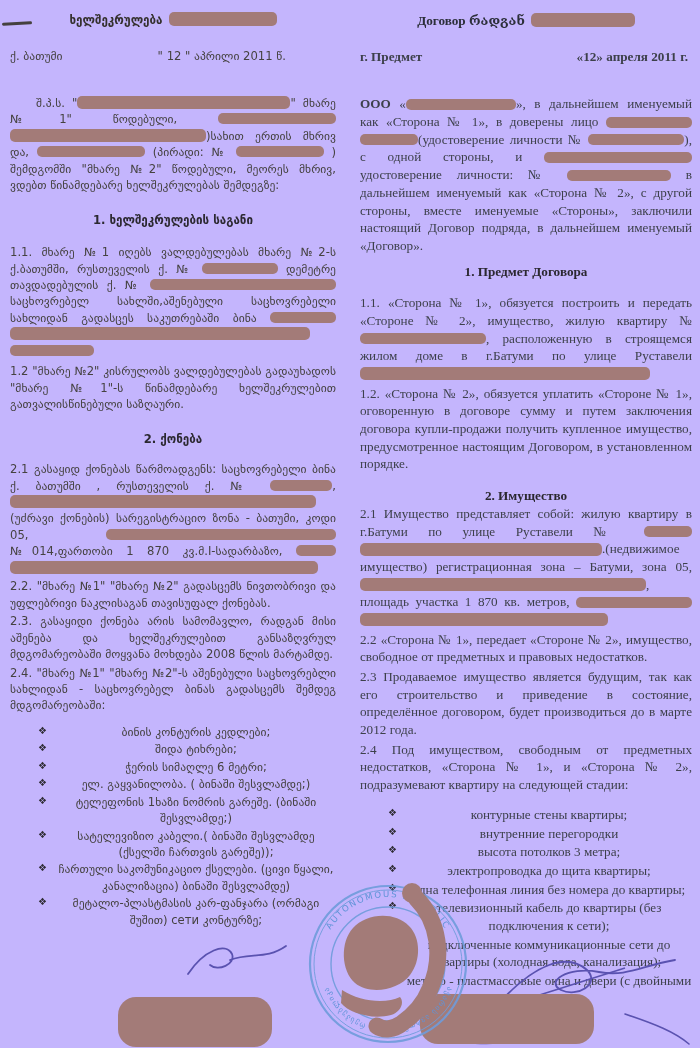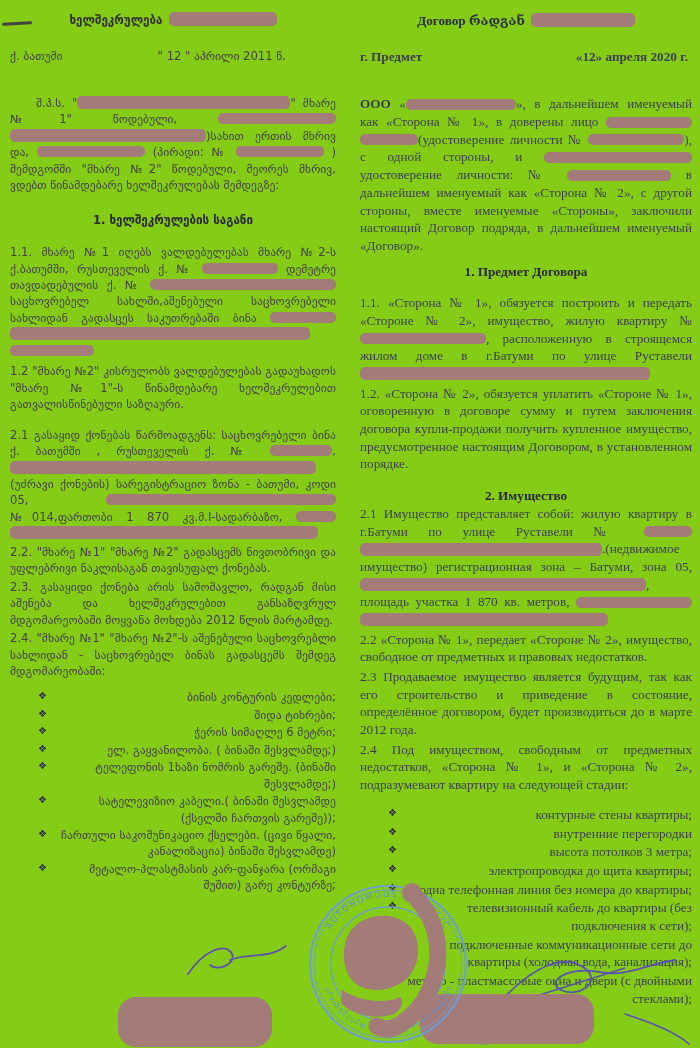--- a/index.html
+++ b/index.html
@@ -1,59 +1,60 @@
 <!DOCTYPE html>
 <html><head>
 <meta charset="utf-8">
 <style>
   html,body{margin:0;padding:0}
   body{width:700px;height:1048px;position:relative;overflow:hidden;
        background:#fcfbf8;}
-  .page{position:absolute;inset:0;background:#84cc16;text-decoration:underline;}
+  .page{position:absolute;inset:0;background:#c4b5fd;text-decoration:underline;}
   .col{position:absolute;top:12px;}
   .col-left{left:10px;width:326px;font-family:"DejaVu Sans",sans-serif;
     font-size:11.6px;line-height:1.42;color:#454240;text-align:justify;}
   .col-right{left:360px;width:332px;font-family:"Liberation Serif","DejaVu Serif",serif;
     font-size:13.2px;line-height:1.34;color:#3d404b;text-align:justify;}
   .col p{margin:0 0 2px 0;}
   .doc-title{display:flex;justify-content:center;align-items:center;gap:6px;
     font-weight:bold;color:#34302d;white-space:nowrap;}
   .col-right .doc-title{color:#2c2f3a;}
   .dateline{display:flex;justify-content:space-between;white-space:nowrap;}
   .dateline.bold{font-weight:bold;}
   .sect-h{text-align:center;font-weight:bold;color:#2b2830;}
   .redact{display:inline-block;height:11px;border-radius:5px;background:#a37b78;
     vertical-align:middle;transform:translateY(-1px);}
   .blist{margin-top:8px;}
   .bitem{display:flex;gap:9px;padding-left:28px;margin-bottom:1px;}
   .bullet{flex:none;font-size:10px;line-height:inherit;color:#302d36;}
-  .btext{flex:1;text-align:right;}
+  .btext{flex:1;text-align:center;}
   .overlay{position:absolute;pointer-events:none;}
   .sig-blob{position:absolute;background:#a37b78;border-radius:18px;}
   .artifact{position:absolute;left:2px;top:22px;width:30px;height:3px;
     background:#45413e;transform:rotate(-3deg);border-radius:2px;}
 </style>
 </head>
 <body>
 
 <div class="page">
   <div class="artifact"></div>
   <div class="col col-left" id="col-left">
       <div class="doc-title">ხელშეკრულება <span class="redact" style="width: 108px; height: 14px;"></span></div>
       <div class="dateline" style="padding-right: 50px; margin-top: 20px;">
         <span>ქ. ბათუმი</span>
         <span>" 12 "  აპრილი  2011 წ.</span>
       </div>
       <p style="text-indent: 26px; margin-top: 30px;">შ.პ.ს.  "<span class="redact" style="width: 213px; height: 13px;"></span>" მხარე  №1"  წოდებული,  <span class="redact" style="width: 118px;"></span> <span class="redact" style="width: 196px; height: 13px;"></span>)სახით ერთის მხრივ და, <span class="redact" style="width: 108px;"></span> (პირადი: № <span class="redact" style="width: 88px;"></span> ) შემდგომში  "მხარე №2" წოდებული, მეორეს მხრივ, ვდებთ წინამდებარე ხელშეკრულებას შემდეგზე:</p>
       <div class="sect-h" style="margin-top: 18px;">1.   ხელშეკრულების საგანი</div>
       <p style="margin-top: 16px;">1.1. მხარე №1 იღებს ვალდებულებას მხარე №2-ს ქ.ბათუმში, რუსთეველის ქ. № <span class="redact" style="width: 76px;"></span> დემეტრე თავდადებულის ქ. № <span class="redact" style="width: 186px;"></span> საცხოვრებელ სახლში,აშენებული საცხოვრებელი სახლიდან გადასცეს საკუთრებაში ბინა <span class="redact" style="width: 66px;"></span> <span class="redact" style="width: 300px; height: 13px;"></span> <span class="redact" style="width: 84px;"></span></p>
       <p style="margin-top: 4px;">1.2  "მხარე №2"  კისრულობს ვალდებულებას გადაუხადოს  "მხარე  №1"-ს  წინამდებარე ხელშეკრულებით გათვალისწინებული საზღაური.</p>
+      <div class="sect-h" style="margin-top: 18px;">2. ქონება</div>
       <p style="margin-top: 14px;">2.1 გასაყიდ ქონებას წარმოადგენს: საცხოვრებელი ბინა  ქ. ბათუმში , რუსთეველის ქ. № <span class="redact" style="width: 62px;"></span>, <span class="redact" style="width: 306px; height: 13px;"></span> (უძრავი ქონების) სარეგისტრაციო ზონა - ბათუმი, კოდი 05, <span class="redact" style="width: 230px;"></span> №014,ფართობი  1 870  კვ.მ.I-სადარბაზო, <span class="redact" style="width: 40px;"></span> <span class="redact" style="width: 308px; height: 13px;"></span></p>
       <p style="margin-top: 2px;">2.2.  "მხარე  №1"   "მხარე  №2"  გადასცემს ნივთობრივი  და  უფლებრივი  ნაკლისაგან თავისუფალ ქონებას.</p>
-      <p style="margin-top: 2px;">2.3. გასაყიდი ქონება არის სამომავლო, რადგან მისი აშენება და ხელშეკრულებით განსაზღვრულ მდგომარეობაში მოყვანა მოხდება 2012 წლის მარტამდე.</p>
+      <p style="margin-top: 2px;">2.3. გასაყიდი ქონება არის სამომავლო, რადგან მისი აშენება და ხელშეკრულებით განსაზღვრულ მდგომარეობაში მოყვანა მოხდება 2008 წლის მარტამდე.</p>
       <p style="margin-top: 2px;">2.4.   "მხარე  №1"   "მხარე  №2"-ს  აშენებული საცხოვრებლი სახლიდან - საცხოვრებელ ბინას გადასცემს შემდეგ მდგომარეობაში:</p>
       <div class="blist" style="margin-top: 10px;">
         <div class="bitem">
           <span class="bullet">❖</span>
           <span class="btext">ბინის კონტურის კედლები;</span>
         </div>
         <div class="bitem">
           <span class="bullet">❖</span>
           <span class="btext">შიდა ტიხრები;</span>
         </div>
@@ -72,32 +73,32 @@
         <div class="bitem">
           <span class="bullet">❖</span>
           <span class="btext">სატელევიზიო კაბელი.( ბინაში შესვლამდე (ქსელში ჩართვის გარეშე));</span>
         </div>
         <div class="bitem">
           <span class="bullet">❖</span>
           <span class="btext">ჩართული საკომუნიკაციო ქსელები. (ცივი წყალი, კანალიზაცია)  ბინაში შესვლამდე)</span>
         </div>
         <div class="bitem">
           <span class="bullet">❖</span>
-          <span class="btext">მეტალო-პლასტმასის კარ-ფანჯარა (ორმაგი შუშით) გარე კონტურზე;</span>
+          <span class="btext">მეტალო-პლასტმასის კარ-ფანჯარა (ორმაგი შუშით) сети კონტურზე;</span>
         </div>
       </div>
     </div>
   <div class="col col-right" id="col-right">
       <div class="doc-title">
         <b>Договор რადგან </b>
         <span class="redact" style="width: 104px; height: 14px;"></span>
       </div>
       <div class="dateline bold" style="padding-right: 4px; margin-top: 18px;">
         <span>г. Предмет</span>
-        <span>«12»   апреля   2020 г.</span>
+        <span>«12»   апреля   2011 г.</span>
       </div>
       <p style="margin-top: 30px;"><b>ООО </b>«<span class="redact" style="width: 110px;"></span>», в дальнейшем именуемый как «Сторона № 1», в доверены лицо <span class="redact" style="width: 86px;"></span> <span class="redact" style="width: 58px;"></span>(удостоверение личности № <span class="redact" style="width: 96px;"></span>), с одной стороны, и <span class="redact" style="width: 148px;"></span> удостоверение личности:  № <span class="redact" style="width: 104px;"></span> в дальнейшем именуемый как «Сторона № 2», с другой стороны, вместе именуемые «Стороны», заключили настоящий Договор подряда, в дальнейшем именуемый «Договор».</p>
       <div class="sect-h" style="margin-top: 8px;">1.   Предмет Договора</div>
       <p style="margin-top: 14px;">1.1.    «Сторона № 1», обязуется построить и передать «Стороне № 2»,   имущество, жилую квартиру № <span class="redact" style="width: 126px;"></span>,  расположенную в строящемся жилом доме в г.Батуми по улице Руставели <span class="redact" style="width: 290px; height: 13px;"></span></p>
       <p style="margin-top: 2px;">1.2.    «Сторона  №  2»,   обязуется   уплатить «Стороне № 1», оговоренную в договоре сумму и путем   заключения   договора   купли-продажи получить купленное имущество, предусмотренное настоящим Договором, в установленном порядке.</p>
       <div class="sect-h" style="margin-top: 14px;">2. Имущество</div>
       <p>2.1   Имущество   представляет   собой:   жилую квартиру в г.Батуми по улице Руставели № <span class="redact" style="width: 48px;"></span> <span class="redact" style="width: 242px; height: 13px;"></span>.(недвижимое имущество) регистрационная зона – Батуми, зона 05, <span class="redact" style="width: 286px; height: 13px;"></span>, площадь участка 1 870 кв. метров, <span class="redact" style="width: 116px;"></span> <span class="redact" style="width: 248px; height: 13px;"></span></p>
       <p style="margin-top: 2px;">2.2 «Сторона № 1», передает «Стороне № 2», имущество, свободное от предметных и правовых недостатков.</p>
       <p style="margin-top: 2px;">2.3 Продаваемое имущество является будущим, так как его строительство и приведение в состояние, определённое договором, будет производиться до в марте 2012 года.</p>
       <p style="margin-top: 2px;">2.4 Под имуществом, свободным от предметных недостатков, «Сторона № 1», и «Сторона № 2», подразумевают квартиру на следующей стадии:</p>

